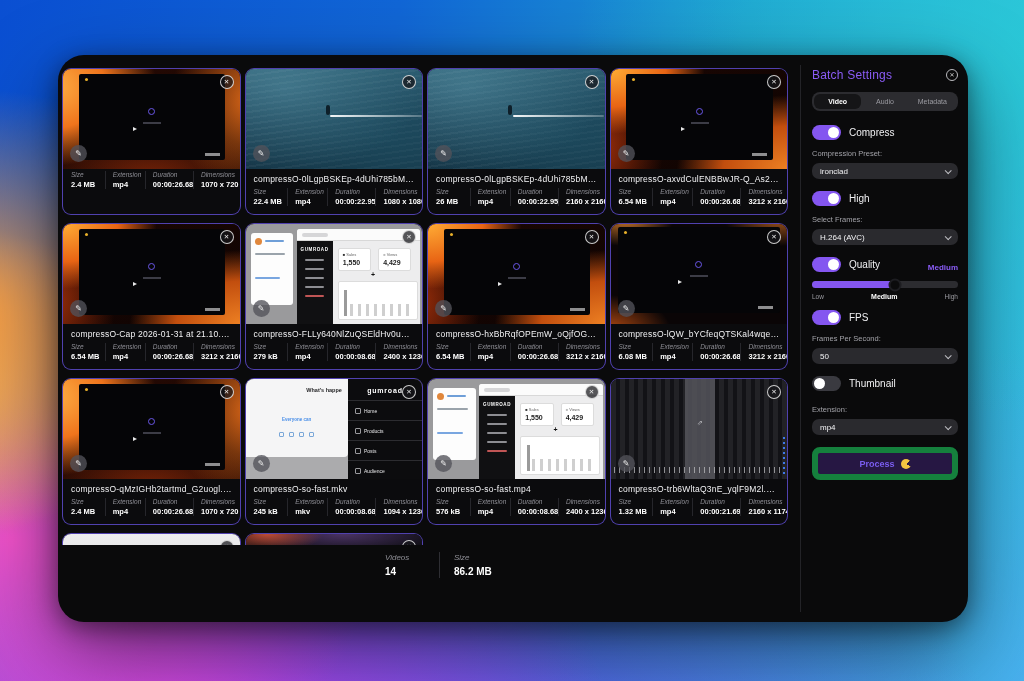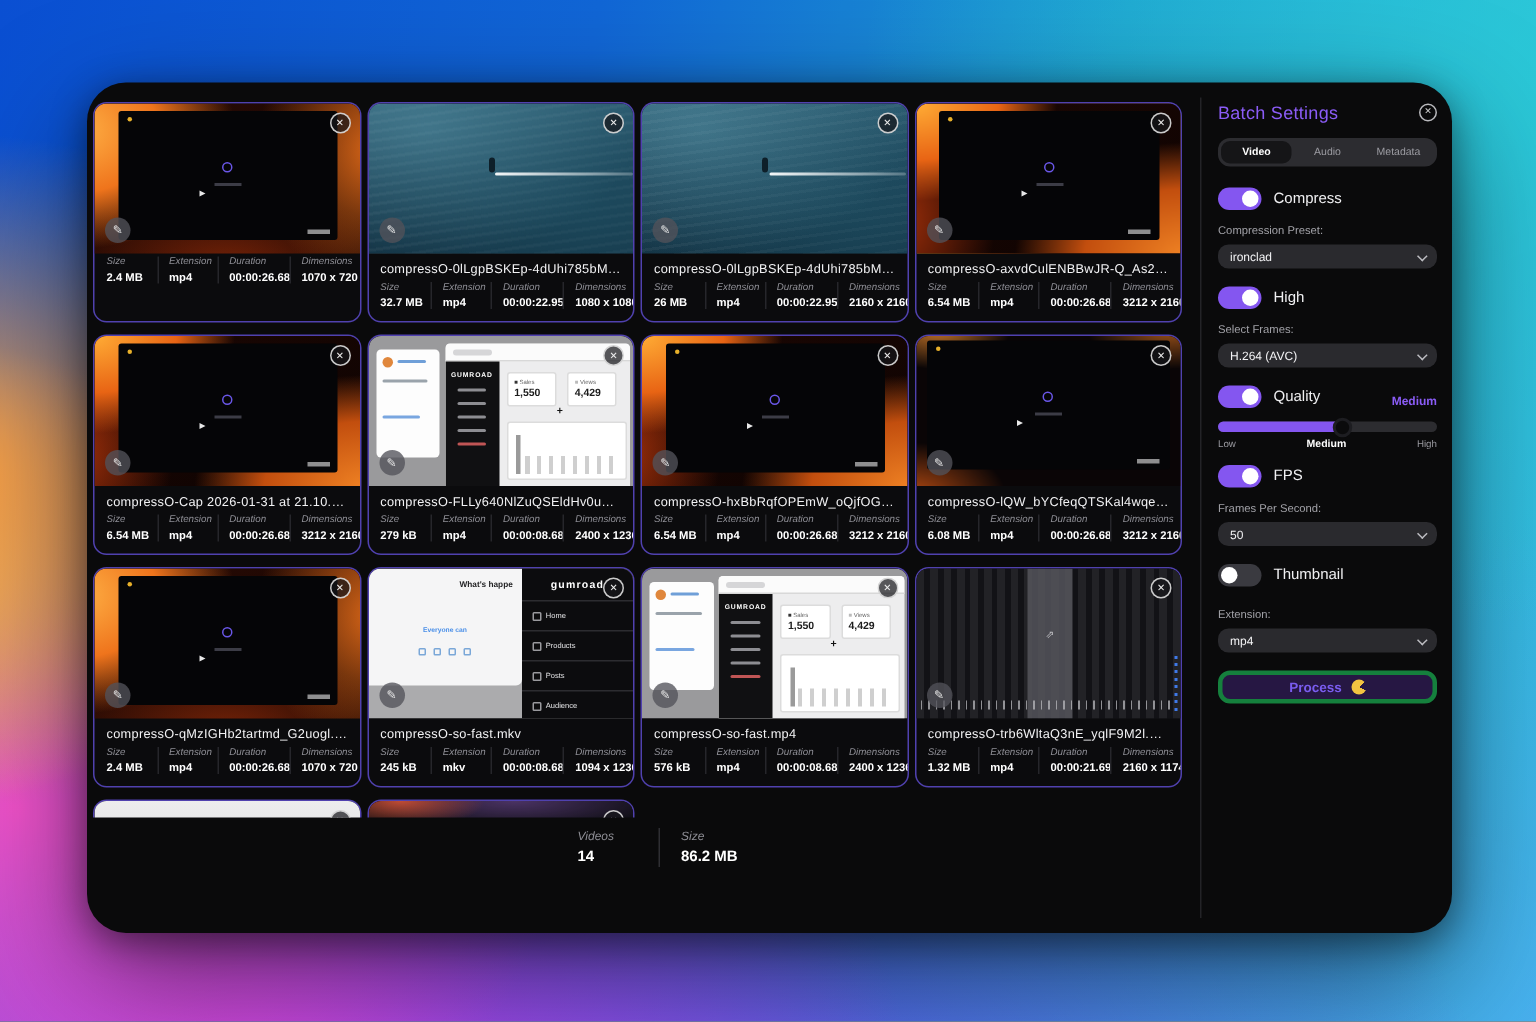--- a/index.html
+++ b/index.html
@@ -191,21 +191,21 @@
   .q-head { display:flex; align-items:flex-end; justify-content:space-between; margin-top:4px; }
   .q-value { color:#8a5cf6; font-size:8px; font-weight:700; }
   .slider { position:relative; margin-top:9px; height:7px; border-radius:4px; background:#2c2c30; }
   .slider-fill { height:100%; border-radius:4px; background:#8456f0; }
   .slider-knob { position:absolute; top:50%; transform:translate(-50%,-50%); width:13px; height:13px;
                  border-radius:50%; background:#0b0b0c; border:2px solid #1d1d21; cursor:grab; }
   .scale { display:flex; justify-content:space-between; margin-top:5px; margin-bottom:10px; }
   .scale span { font-size:6.5px; color:#9a9aa0; }
   .scale span.mid { color:#fff; font-weight:700; font-size:7px; }
 
-  .process-btn { margin-top:12px; width:100%; height:22px; border-radius:8px; background:#261743; border:3px solid #15803d;
+  .process-btn { margin-top:12px; width:100%; height:33px; border-radius:8px; background:#261743; border:6px solid #15803d;
                  color:#7a5df0; font-size:9px; font-weight:700; display:flex; align-items:center; justify-content:center;
                  gap:6px; cursor:pointer; font-family:"Liberation Sans", sans-serif; }
   .pacman { width:10px; height:10px; border-radius:50%;
             background:conic-gradient(from 115deg, #f2c341 0 295deg, transparent 295deg 360deg); }
 </style>
 </head>
 <body>
 
 <div class="desktop">
   <div class="window">
@@ -254,21 +254,21 @@
     <span class="wake"></span>
   </div>
 
       <button class="close-btn"><span class="icon-glyph">✕</span></button>
       <button class="edit-btn"><span class="icon-glyph">✎</span></button>
     </div>
     <div class="fname">compressO-0lLgpBSKEp-4dUhi785bM_converte…</div>
     <div class="meta">
       <div class="mcol">
                 <div class="mlabel">Size</div>
-                <div class="mvalue">32.7 MB</div>
+                <div class="mvalue">22.4 MB</div>
               </div>
       <div class="mcol">
                 <div class="mlabel">Extension</div>
                 <div class="mvalue">mp4</div>
               </div>
       <div class="mcol">
                 <div class="mlabel">Duration</div>
                 <div class="mvalue">00:00:22.95</div>
               </div>
       <div class="mcol">

